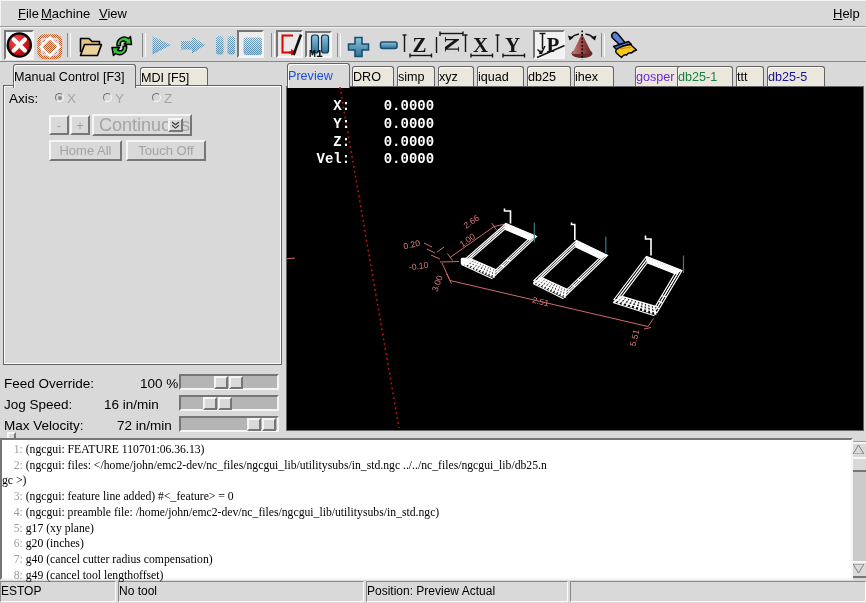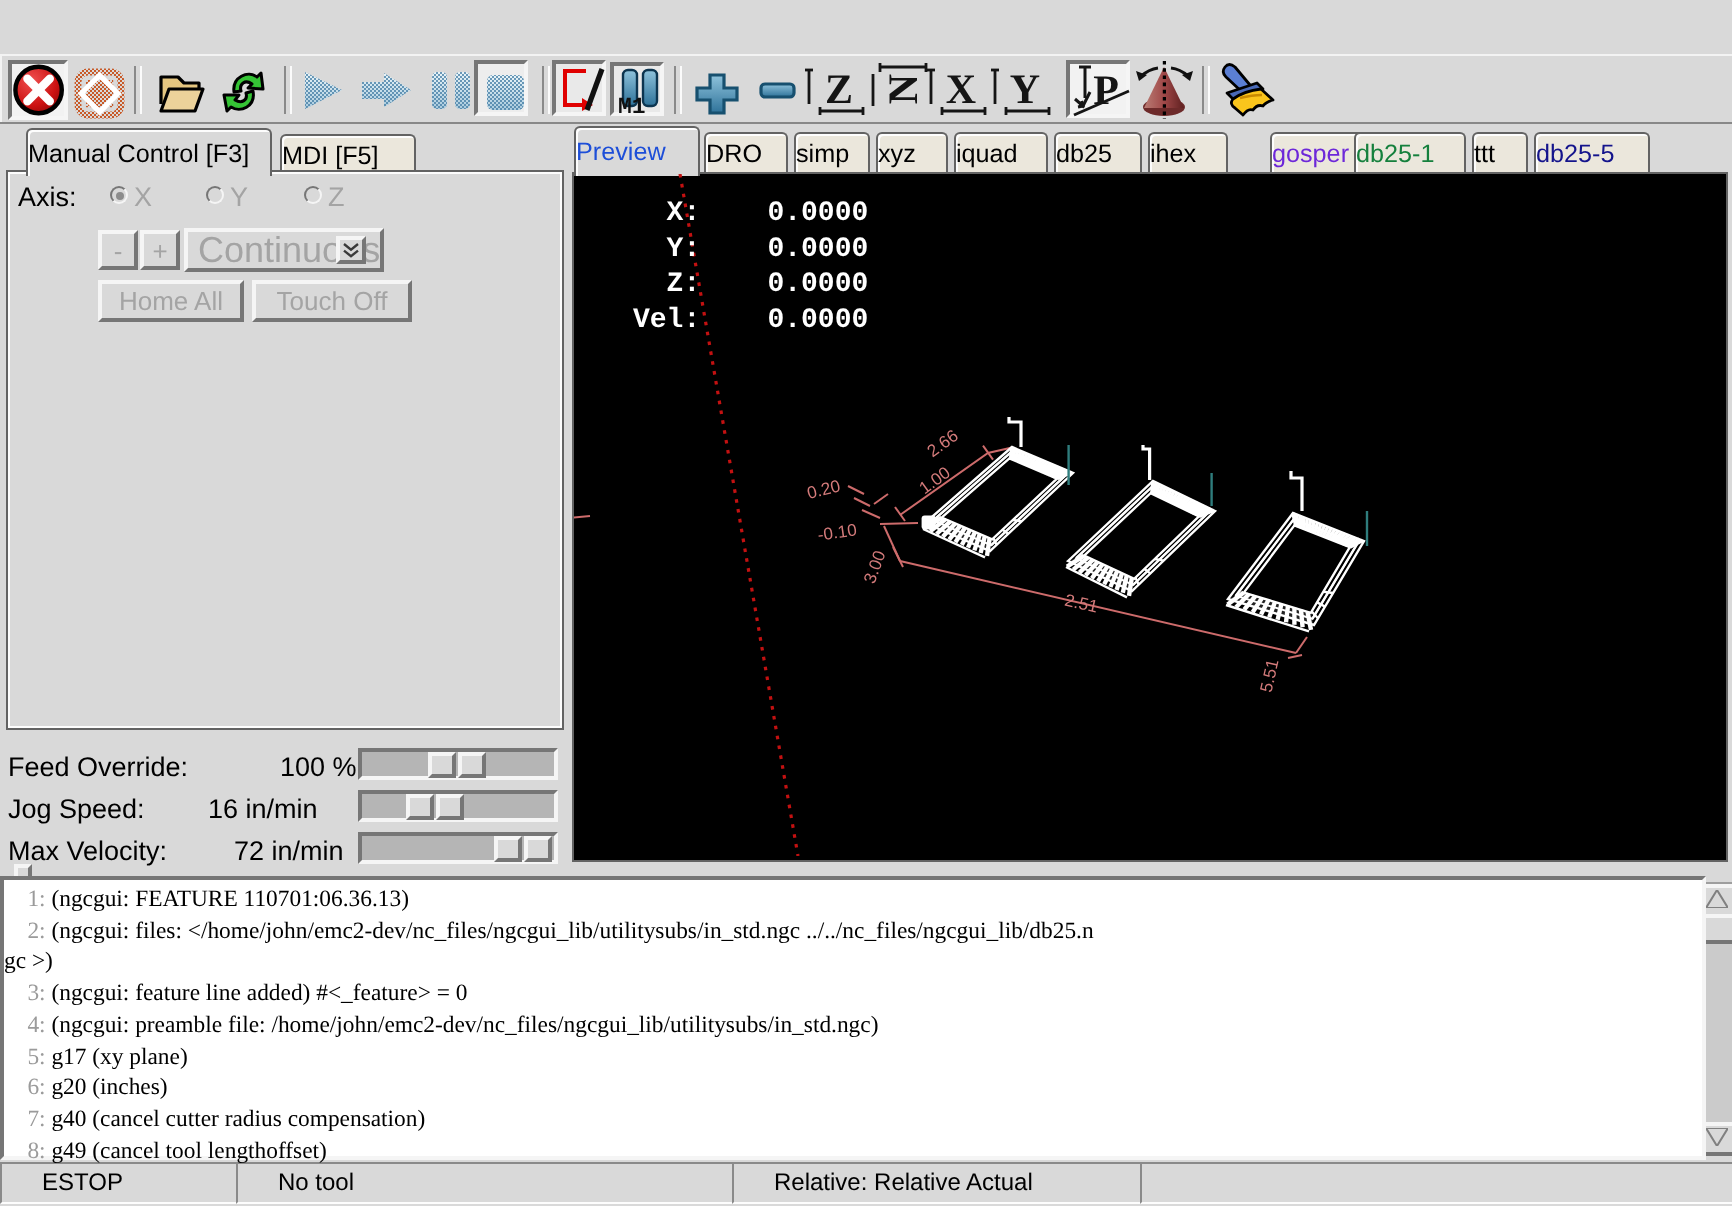--- a/index.html
+++ b/index.html
@@ -10,26 +10,32 @@
 .tab{position:absolute;background:#ebe7dc;border:1px solid #636363;border-bottom:none;
   border-radius:3px 3px 0 0;font-size:12.6px;line-height:21px;
   box-shadow:inset 1px 1px 0 #fdfdfd}
 .tab.sel{background:#d9d9d9;line-height:25px;z-index:3}
 .gray{color:#a4a4a4}
 .btn{position:absolute;background:#d9d9d9;border-style:solid;border-width:2px;
   border-color:#f5f5f5 #767676 #767676 #f5f5f5;color:#a4a4a4;font-size:13px;
   display:flex;align-items:center;justify-content:center}
 .cell{position:absolute;top:581px;height:19px;background:#d9d9d9;
   border-style:solid;border-width:1px;border-color:#8a8a8a #fdfdfd #fdfdfd #8a8a8a;
-  font-size:12px;line-height:18px;padding-left:20px}
+  font-size:12px;line-height:18px;padding-left:0}
 .gray{color:#a4a4a4}
 pre .gray{color:#9b9b9b}
 </style></head><body>
 <div id="root">
 
+<div class="abs" style="left:0;top:0;width:866px;height:26px;background:#d9d9d9;border-bottom:1px solid #9b9b9b;box-shadow:inset 1px 1px 0 #f3f3f3">
+  <div class="abs" style="left:18px;top:6px;font-size:13px"><span style="text-decoration:underline">F</span>ile</div>
+  <div class="abs" style="left:41px;top:6px;font-size:13px"><span style="text-decoration:underline">M</span>achine</div>
+  <div class="abs" style="left:99px;top:6px;font-size:13px"><span style="text-decoration:underline">V</span>iew</div>
+  <div class="abs" style="left:833px;top:6px;font-size:13px"><span style="text-decoration:underline">H</span>elp</div>
+</div>
 
 <div class="abs" style="left:0;top:27px;width:866px;height:34px;background:#d9d9d9;border-bottom:1px solid #888;box-shadow:inset 1px 1px 0 #f3f3f3"></div>
 <div class="abs sunken" style="left:4px;top:30px;width:26px;height:26px;background:#f2f2f2"></div>
 <div class="sep" style="left:67px"></div>
 <div class="sep" style="left:142px"></div>
 <div class="abs sunken" style="left:237px;top:30px;width:23px;height:23.5px;background:#ededed"></div>
 <div class="sep" style="left:271px"></div>
 <div class="abs sunken" style="left:276px;top:30px;width:23px;height:24px;background:#e9e9e9"></div>
 <div class="abs sunken" style="left:305px;top:31px;width:23px;height:23px;background:#e9e9e9"></div>
 <div class="sep" style="left:337px"></div>
@@ -415,15 +421,15 @@
       <path d="M5.5 0 L11 9 L0 9 Z" fill="#d9d9d9" stroke="#808080" stroke-width="1"></path>
     </svg>
 <div class="abs raised" style="left:851px;top:457px;width:13px;height:11px;background:#d9d9d9"></div>
 <div class="abs raised" style="left:851px;top:561px;width:13px;height:13px;background:#d9d9d9"></div>
 <svg class="abs" style="left:853px;top:564px;z-index:3" width="11" height="9">
       <path d="M5.5 9 L11 0 L0 0 Z" fill="#d9d9d9" stroke="#808080" stroke-width="1"></path>
     </svg>
 
 <div class="cell" style="left:0;width:114px">ESTOP</div>
 <div class="cell" style="left:118px;width:244px">No tool</div>
-<div class="cell" style="left:366px;width:200px">Relative: Relative Actual</div>
+<div class="cell" style="left:366px;width:200px">Position: Preview Actual</div>
 <div class="cell" style="left:570px;width:294px"></div>
 
 </div>
 </body></html>

